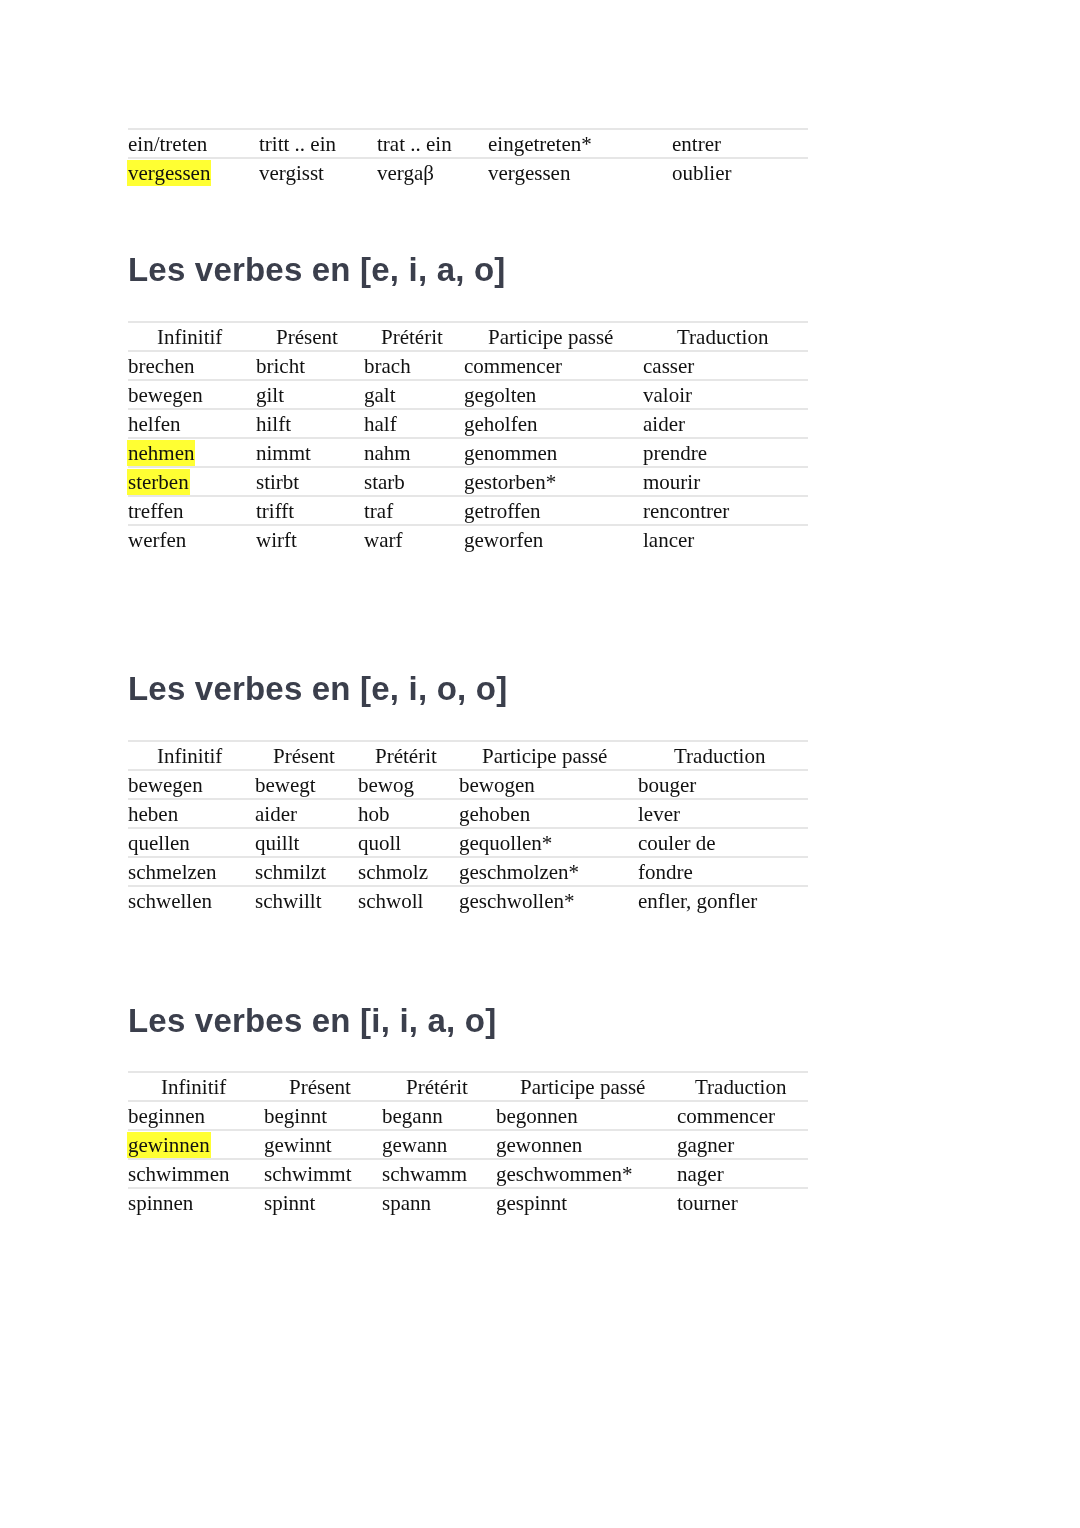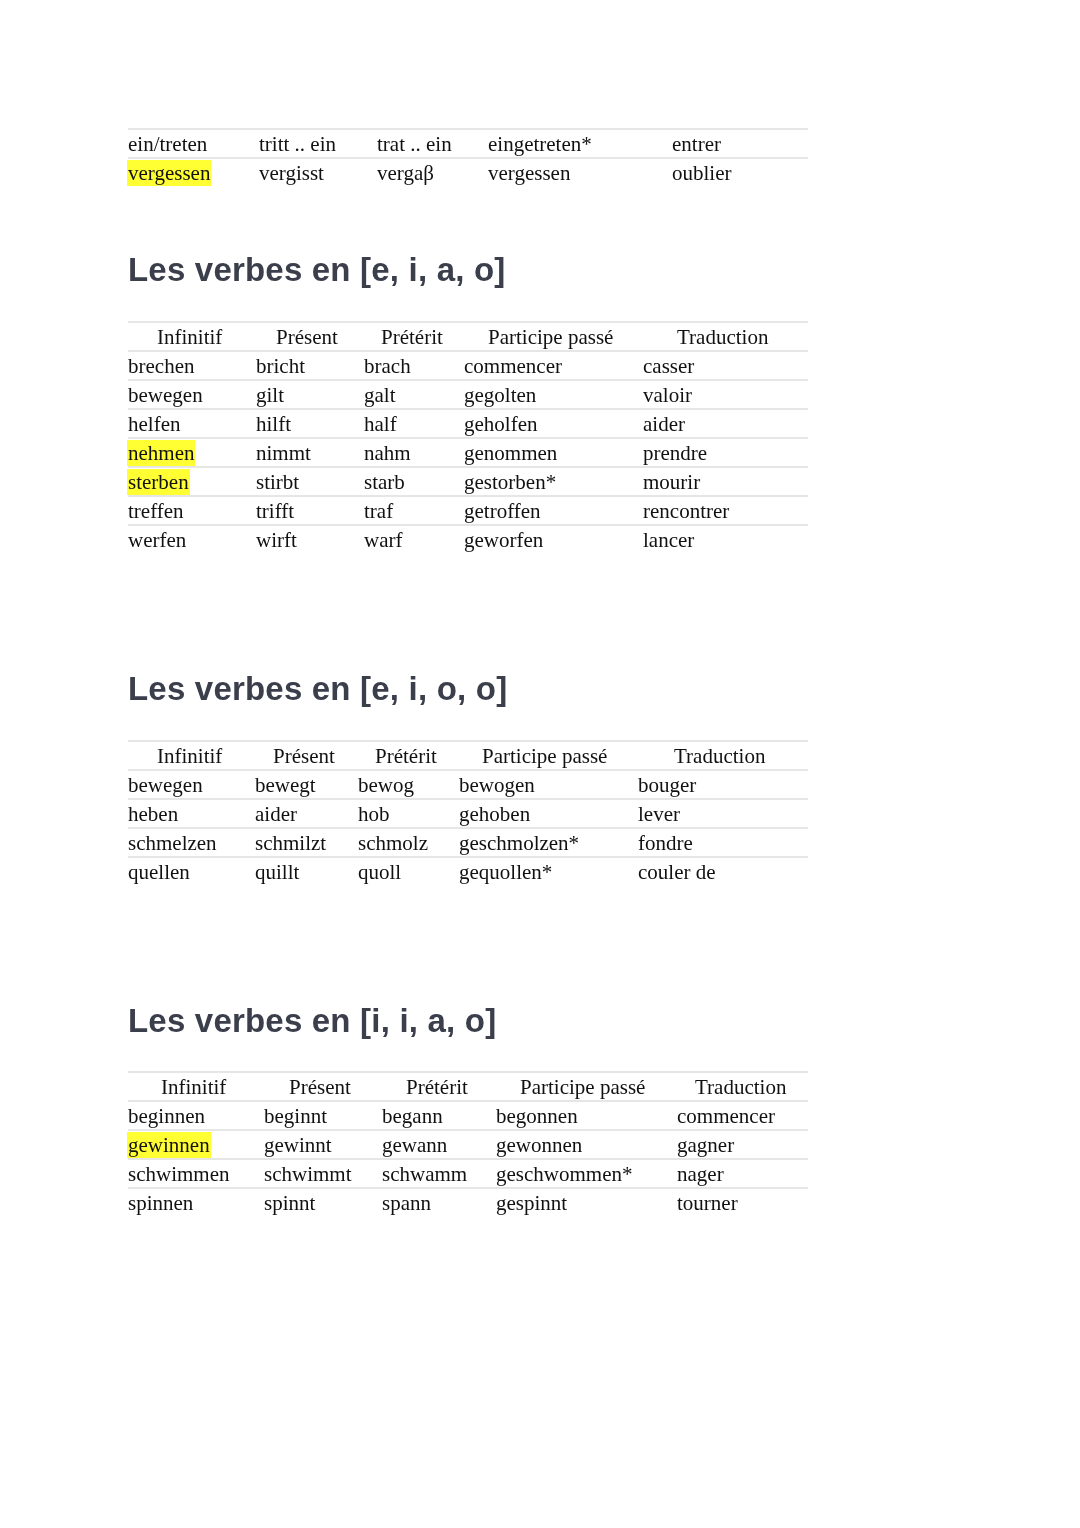--- a/index.html
+++ b/index.html
@@ -107,32 +107,39 @@
     <span class="cell" style="left:510px">bouger</span>
   </div>
   <div class="row">
     <span class="cell" style="left:0px">heben</span>
     <span class="cell" style="left:127px">aider</span>
     <span class="cell" style="left:230px">hob</span>
     <span class="cell" style="left:331px">gehoben</span>
     <span class="cell" style="left:510px">lever</span>
   </div>
   <div class="row">
+    <span class="cell" style="left:0px">quellen</span>
+    <span class="cell" style="left:127px">quillt</span>
+    <span class="cell" style="left:230px">quoll</span>
+    <span class="cell" style="left:331px">gequollen*</span>
+    <span class="cell" style="left:510px">couler de</span>
+  </div>
+  <div class="row">
     <span class="cell" style="left:0px">schmelzen</span>
     <span class="cell" style="left:127px">schmilzt</span>
     <span class="cell" style="left:230px">schmolz</span>
     <span class="cell" style="left:331px">geschmolzen*</span>
     <span class="cell" style="left:510px">fondre</span>
   </div>
   <div class="row">
-    <span class="cell" style="left:0px">quellen</span>
-    <span class="cell" style="left:127px">quillt</span>
-    <span class="cell" style="left:230px">quoll</span>
-    <span class="cell" style="left:331px">gequollen*</span>
-    <span class="cell" style="left:510px">couler de</span>
+    <span class="cell" style="left:0px">schwellen</span>
+    <span class="cell" style="left:127px">schwillt</span>
+    <span class="cell" style="left:230px">schwoll</span>
+    <span class="cell" style="left:331px">geschwollen*</span>
+    <span class="cell" style="left:510px">enfler, gonfler</span>
   </div>
 </div>
 
 <div class="heading" style="top:1002px;">Les verbes en [i, i, a, o]</div>
 <div class="tbl" style="top:1071px;">
   <div class="row">
     <span class="cell" style="left:33px">Infinitif</span>
     <span class="cell" style="left:161px">Présent</span>
     <span class="cell" style="left:278px">Prétérit</span>
     <span class="cell" style="left:392px">Participe passé</span>

